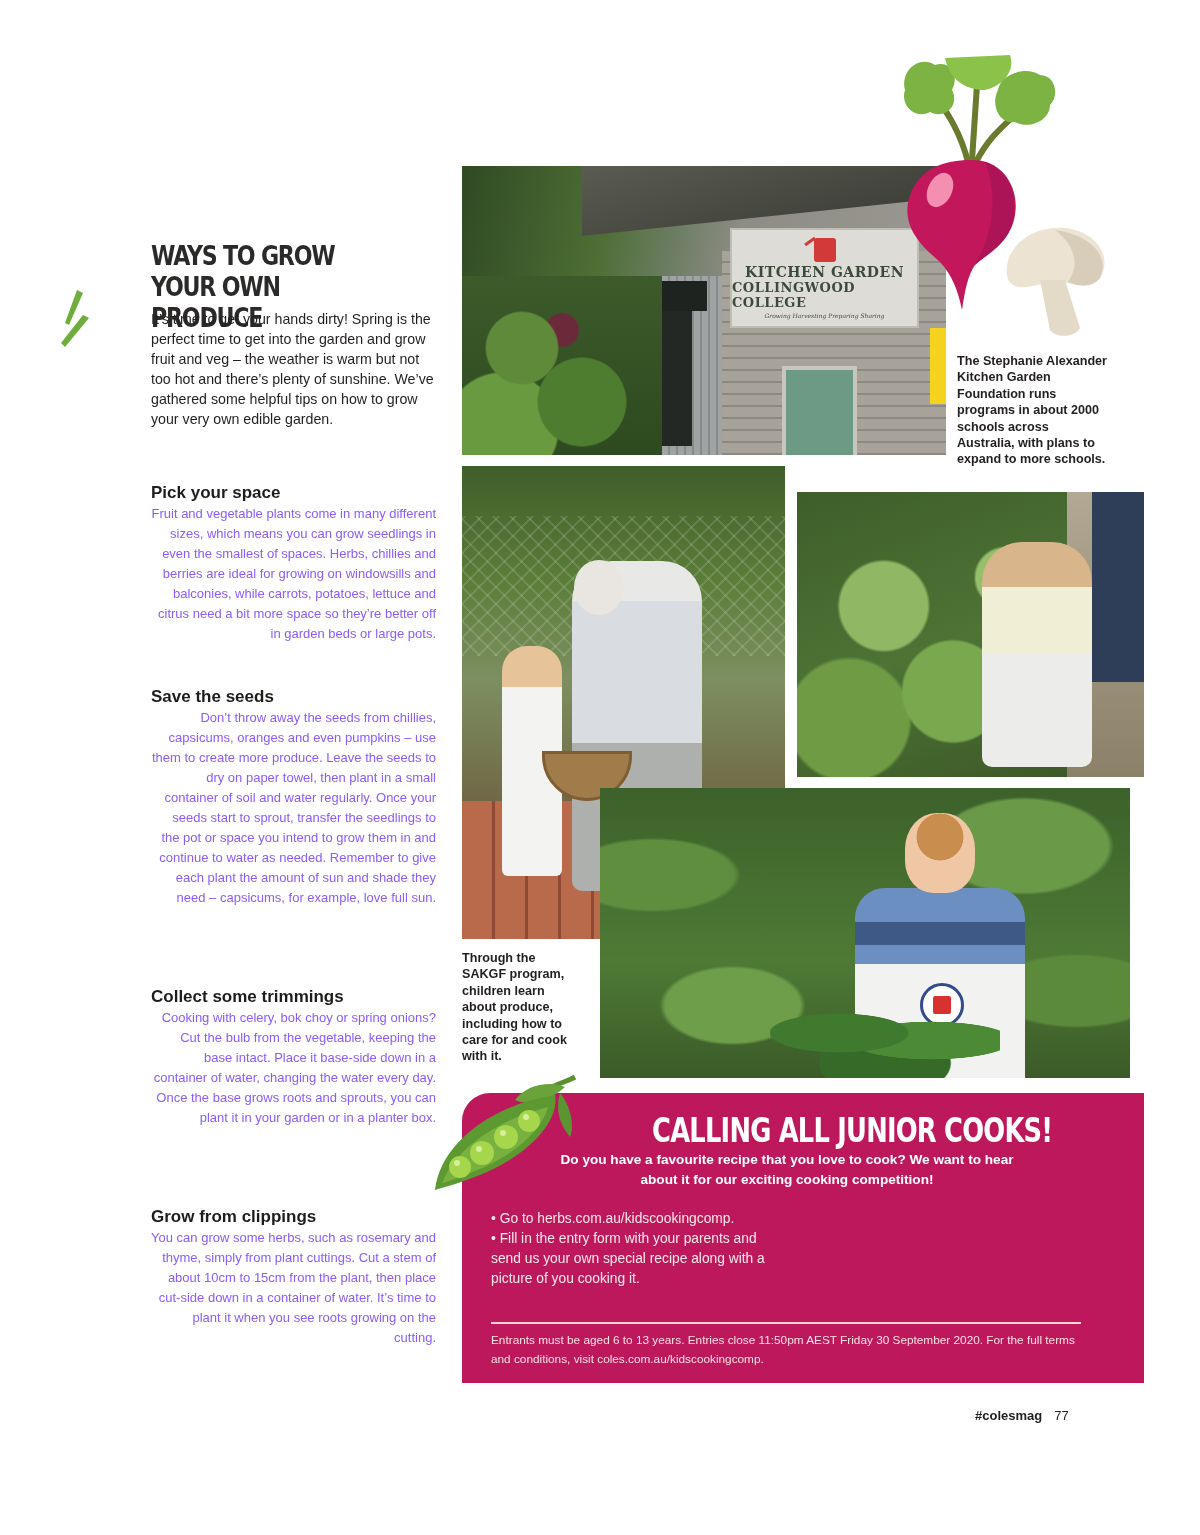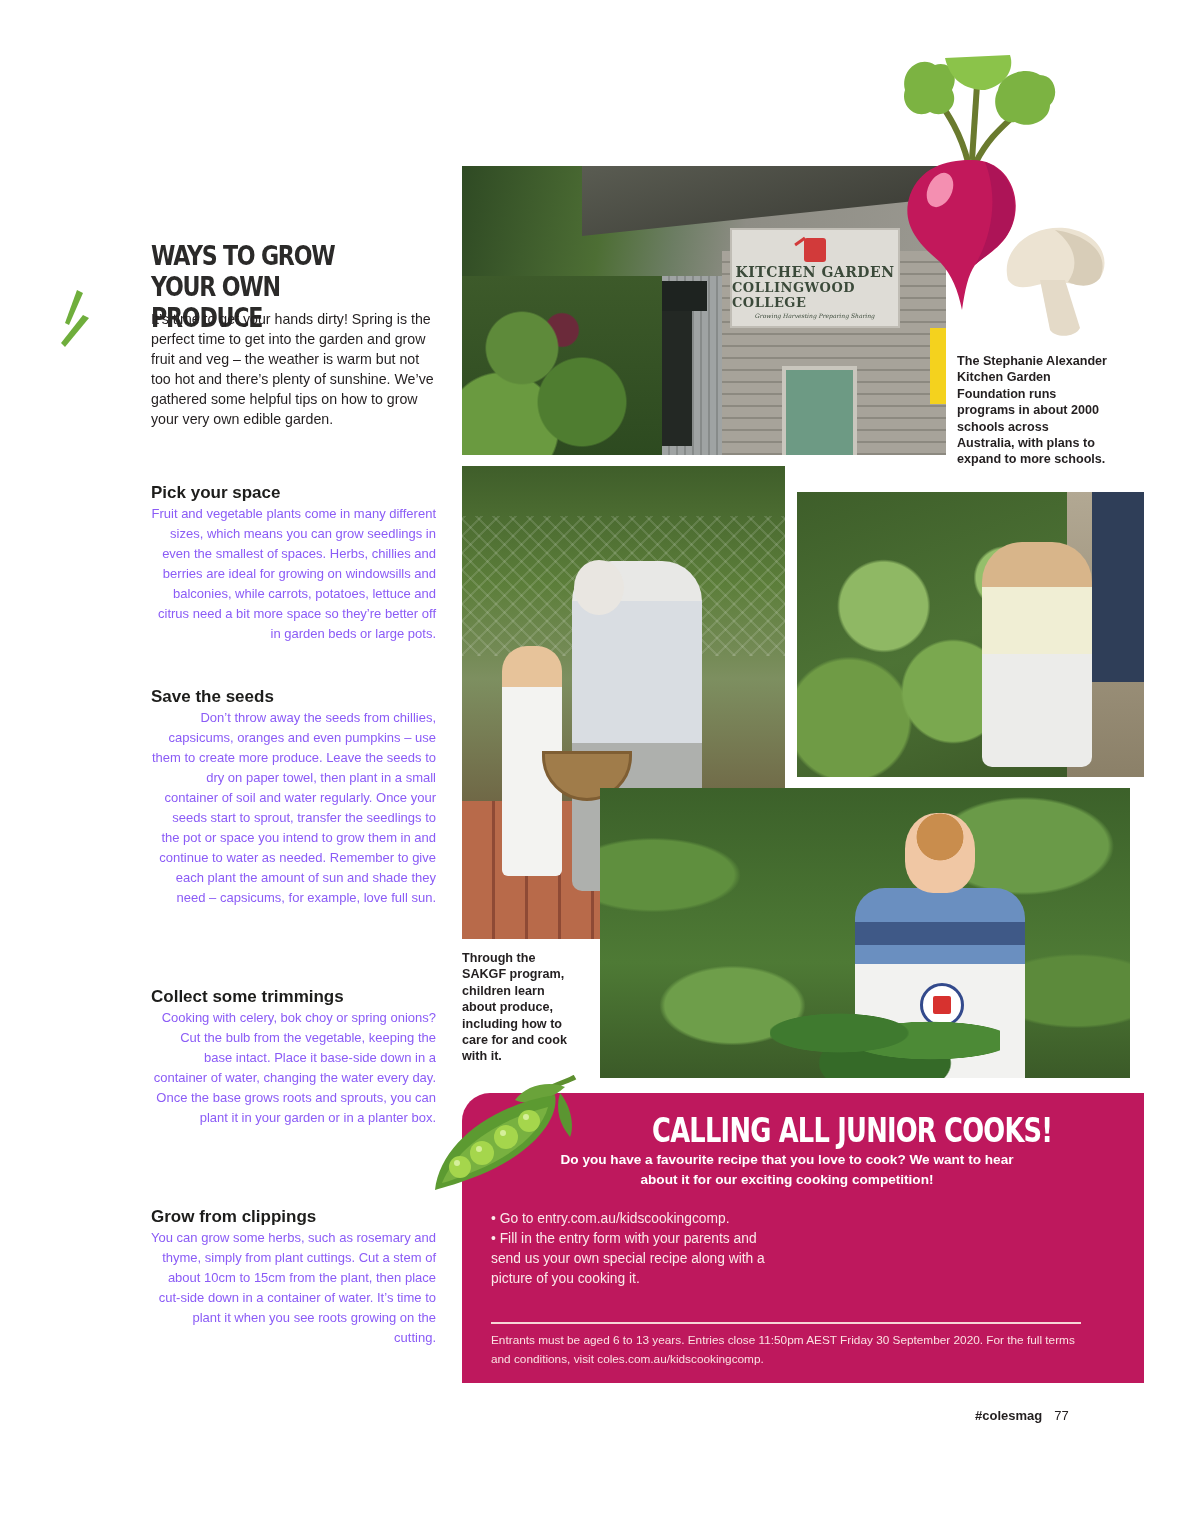--- a/index.html
+++ b/index.html
@@ -34,21 +34,21 @@
   }
   .shed-roof { left: 120px; top: 0; width: 380px; height: 70px; background: linear-gradient(170deg,#5a5c52,#3e3f38); transform: skewY(-6deg); transform-origin: left top; }
   .shed-wall { left: 260px; top: 85px; width: 230px; height: 210px;
     background: repeating-linear-gradient(180deg,#a7a39a 0 10px,#8c8980 10px 12px); }
   .shed-wall2 { left: 160px; top: 110px; width: 100px; height: 190px;
     background: repeating-linear-gradient(90deg,#9fa3a3 0 6px,#878b8a 6px 8px); }
   .blackboard { left: 200px; top: 145px; width: 30px; height: 135px; background: #232824; }
   .blackboard2 { left: 160px; top: 115px; width: 85px; height: 30px; background: #1e2320; }
   .greenboard { left: 320px; top: 200px; width: 75px; height: 95px; background: #6d9a84; border: 4px solid #c9c6bd; }
   .sign {
-    left: 268px; top: 62px; width: 170px; height: 100px; background: #dedcd6;
+    left: 268px; top: 62px; width: 189px; height: 100px; background: #dedcd6;
     border: 2px solid #c0bdb5;
     display: flex; flex-direction: column; align-items: center; justify-content: center;
     font-family: "DejaVu Serif", serif; color: #3b4a3a;
   }
   .sign .can { width: 22px; height: 24px; background: #d23a3a; border-radius: 3px; margin-bottom: 2px; position: relative; }
   .sign .can::before { content:""; position:absolute; left:-10px; top:2px; width:12px; height:3px; background:#d23a3a; transform: rotate(-35deg); }
   .sign .l1 { font-size: 14px; font-weight: bold; letter-spacing: 0.5px; }
   .sign .l2 { font-size: 13px; font-weight: bold; letter-spacing: 0.5px; }
   .sign .l3 { font-size: 6px; font-style: italic; margin-top: 2px; }
   .foliage1 { left: 0; top: 110px; width: 200px; height: 180px;
@@ -240,21 +240,21 @@
   <div class="abs apron-logo"></div>
   <div class="abs greens"></div>
 </div>
 
 <p class="abs caption-kids">Through the SAKGF program, children learn about produce, including how to care for and cook with it.</p>
 
 <div class="abs banner">
   <div class="banner-title">CALLING ALL JUNIOR COOKS!</div>
   <div class="banner-sub">Do you have a favourite recipe that you love to cook? We want to hear about it for our exciting cooking competition!</div>
   <div class="banner-col c1">
-    <span class="bullet">• Go to entry.com.au/kidscookingcomp.</span>
+    <span class="bullet">• Go to herbs.com.au/kidscookingcomp.</span>
     <span class="bullet">• Fill in the entry form with your parents and send us your own special recipe along with a picture of you cooking it.</span>
   </div>
   <div class="banner-rule"></div>
   <div class="banner-terms">Entrants must be aged 6 to 13 years. Entries close 11:50pm AEST Friday 30 September 2020. For the full terms and conditions, visit coles.com.au/kidscookingcomp.</div>
 </div>
 
 <svg class="abs peapod" viewBox="0 0 150 120">
   <path d="M115 15 C130 8, 140 5, 145 2" stroke="#5d8f2f" stroke-width="5" fill="none"></path>
   <path d="M85 25 C95 10, 120 5, 135 12 C120 25, 100 32, 85 25 Z" fill="#6aa33a"></path>
   <path d="M130 18 C140 30, 145 50, 140 62 C130 50, 125 35, 130 18 Z" fill="#5b9531"></path>

